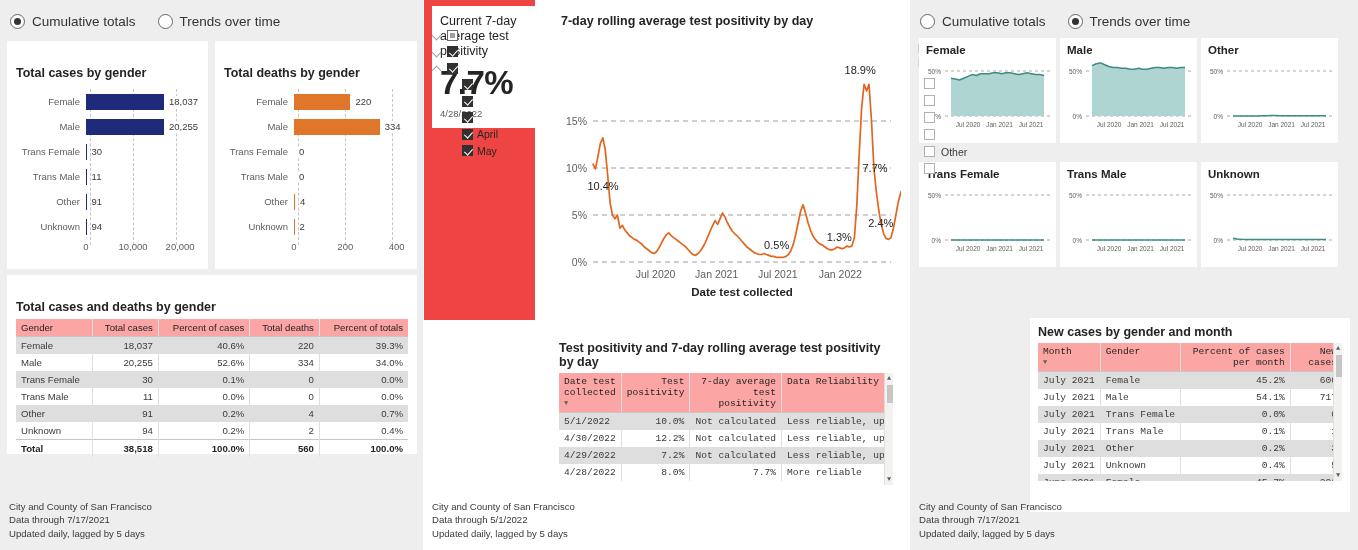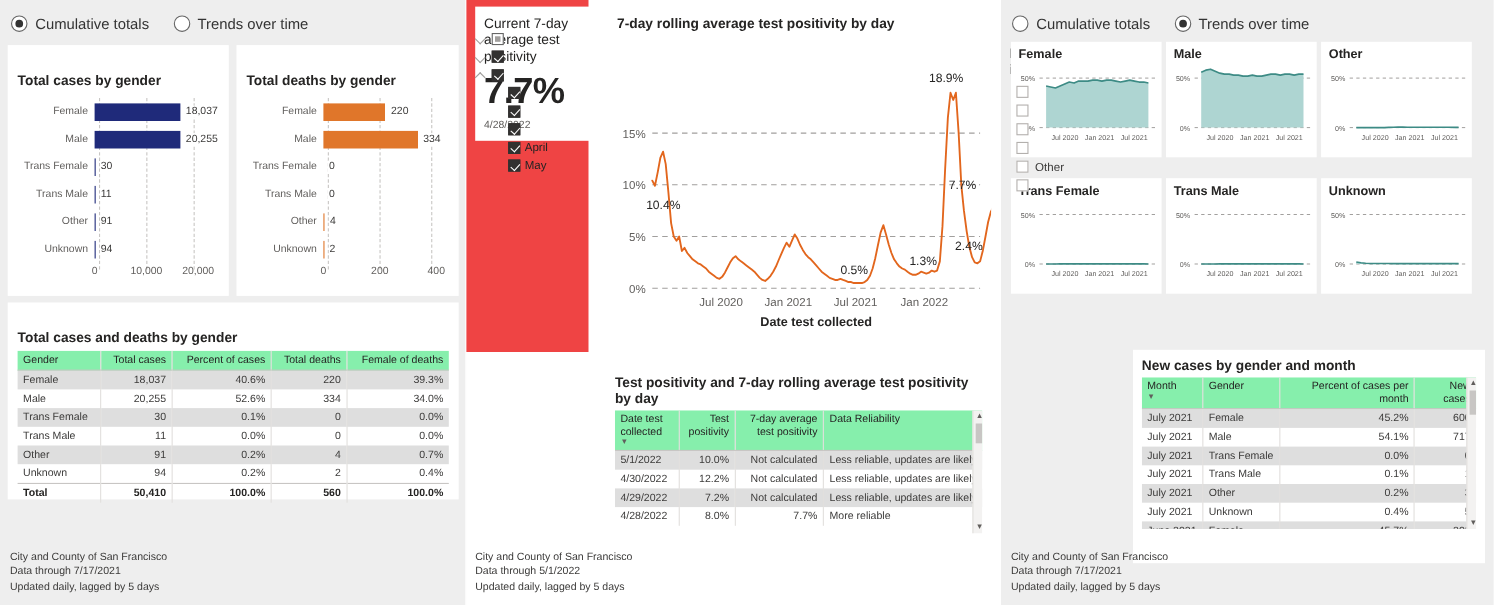--- a/index.html
+++ b/index.html
@@ -50,21 +50,21 @@
   .bar.deaths { background: #e0762a; }
   .barval { font-size: 9.5px; color: #3b3a39; margin-left: 4px; white-space: nowrap; background: #fff; padding: 0 1px; z-index: 3; position: relative; }
   .axis { display: flex; height: 20px; margin-left: 70px; position: relative; font-size: 9.5px; color: #605e5c; }
   .axis span { position: absolute; transform: translateX(-50%); top: 2px; }
 
   
   table.grid { width: 100%; border-collapse: collapse; font-size: 9.6px; color: #3b3a39; }
   table.grid th {
     font-weight: normal; text-align: left; padding: 3px 5px;
     border-bottom: 1px solid #c8c6c4; border-right: 1px solid #e1dfdd;
-    color: #252423; vertical-align: top; background: #86efac;
+    color: #252423; vertical-align: top; background: #fca5a5;
   }
   table.grid td { padding: 3px 5px; border-right: 1px solid #e1dfdd; white-space: nowrap; }
   table.grid tr.alt td { background: #dedede; }
   table.grid td.num, table.grid th.num { text-align: right; }
   table.grid tr.total td { font-weight: bold; border-top: 1px solid #c8c6c4; color: #252423; }
   table.grid th:last-child, table.grid td:last-child { border-right: none; }
 
   
   #card-kpi { left: 8px; top: 6px; width: 111px; height: 122px; background:#fff; }
   .kpi-title { font-size: 12.5px; line-height: 15px; color: #252423; }
@@ -101,21 +101,21 @@
   #filter-gender { left: 9px; top: 318px; width: 105px; height: 172px; background: #eeeeee; }
   #card-newcases { left: 120px; top: 318px; width: 320px; height: 194px; }
 
   .footer { position: absolute; left: 9px; bottom: 10px; font-size: 9.6px; line-height: 13.5px; color: #3b3a39; }
   .panel-mid .footer { left: 8px; }
 
   .scrollbar { position: absolute; right: 0; top: 0; bottom: 0; width: 9px; background: #f3f2f1; border-left: 1px solid #e1dfdd; }
   .scroll-thumb { position: absolute; left: 1.5px; width: 6px; background: #c8c6c4; }
   .scroll-arrow { position: absolute; left: 2px; font-size: 7px; color: #605e5c; line-height: 7px; }
 
-  .tblwrap { position: relative; overflow: hidden; }
+  .tblwrap { position: relative; overflow: hidden; font-family: Liberation Mono, monospace; }
   .sortcaret { font-size: 7px; color: #605e5c; display: block; margin-top: 1px; }
 </style>
 </head>
 <body>
 
 <div class="dashboard">
 
   <div class="panel panel-left">
 
     <div class="radio-row">
@@ -256,21 +256,21 @@
     <div class="card" id="card-table">
       <div class="card-pad">
         <div class="card-title" style="margin-bottom:5px">Total cases and deaths by gender</div>
         <table class="grid">
           <thead>
               <tr id="lt-head">
                 <th>Gender</th>
                 <th class="num">Total cases</th>
                 <th class="num">Percent of cases</th>
                 <th class="num">Total deaths</th>
-                <th class="num">Female of deaths</th>
+                <th class="num">Percent of totals</th>
               </tr>
             </thead>
           <tbody id="lt-body">
               <tr class="alt">
                 <td>Female</td>
                 <td class="num">18,037</td>
                 <td class="num">40.6%</td>
                 <td class="num">220</td>
                 <td class="num">39.3%</td>
               </tr>
@@ -304,21 +304,21 @@
               </tr>
               <tr>
                 <td>Unknown</td>
                 <td class="num">94</td>
                 <td class="num">0.2%</td>
                 <td class="num">2</td>
                 <td class="num">0.4%</td>
               </tr>
               <tr class="total">
                 <td>Total</td>
-                <td class="num">50,410</td>
+                <td class="num">38,518</td>
                 <td class="num">100.0%</td>
                 <td class="num">560</td>
                 <td class="num">100.0%</td>
               </tr>
             </tbody>
         </table>
       </div>
     </div>
 
     <div class="footer">

